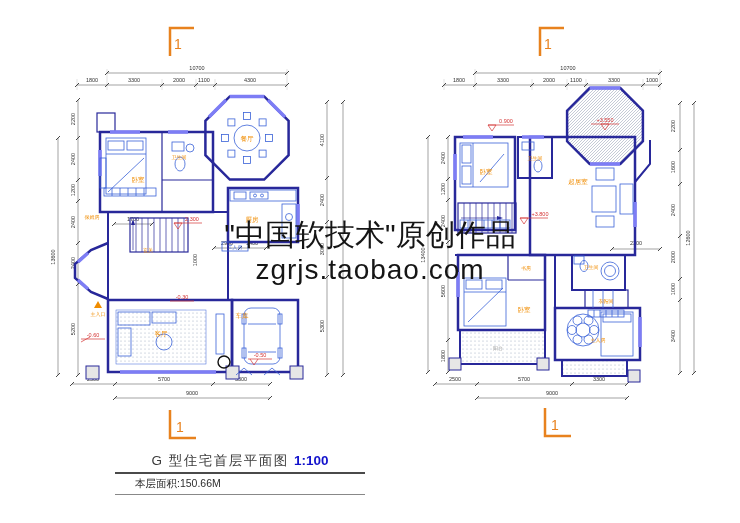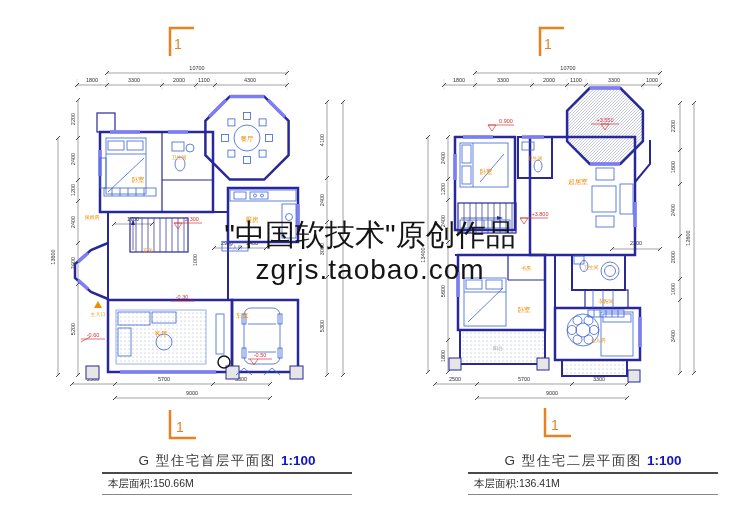--- a/index.html
+++ b/index.html
@@ -26,21 +26,21 @@
   .redline{stroke:#d43434;stroke-width:.7;fill:none}
   .orange{stroke:#e8821e;stroke-width:2.5;fill:none}
   .pillar{fill:#e6e6e6;stroke:#28289a;stroke-width:1}
   .wm{position:absolute;left:0;width:740px;text-align:center;color:#151515;z-index:20;white-space:nowrap}
   .wm1{top:215px;font-size:30px}
   .wm2{top:254px;font-size:28px;letter-spacing:1px}
   .tblock{position:absolute;top:452px;z-index:5}
   .ttitle{font-size:13.5px;color:#3a3a3a;letter-spacing:1.5px;text-align:center;white-space:nowrap}
   .ttitle .scale{color:#1212cc;font-weight:bold;letter-spacing:0}
   .trule{border-top:2px solid #4a4a4a;margin-top:2px}
-  .tarea{font-size:10.5px;color:#2e2e2e;margin:3px 0 0 6px;text-align:left}
+  .tarea{font-size:10.5px;color:#2e2e2e;margin:3px 0 0 20px;text-align:left}
   .trule2{border-top:1px solid #888;margin-top:3px}
 </style>
 </head>
 <body>
 
 <div class="canvas">
 
   <svg class="plan-svg" style="left:28px;top:12px" width="345" height="440" viewBox="0 0 345 440">
     <defs>
       <pattern id="dots" width="4" height="4" patternUnits="userSpaceOnUse">
@@ -365,33 +365,24 @@
       <path class="redline" d="M193,112 H221 M203,112 H211 L207,118 Z"></path>
       <text class="red" x="207" y="110">+3.550</text>
       <path class="redline" d="M122,206 H130 L126,212 Z M122,206 H150"></path>
       <text class="red" x="142" y="204">+3.800</text>
     </g>
   </svg>
 
   <div class="wm wm1">"中国软技术"原创作品</div>
   <div class="wm wm2">zgrjs.taobao.com</div>
 
-  <div class="tblock" style="left:102px;width:250px">
+  <div class="tblock" style="left:115px;width:250px">
     <div class="ttitle">
       <span>G 型住宅首层平面图</span>
       <span class="scale">1:100</span>
     </div>
     <div class="trule"></div>
     <div class="tarea">本层面积:150.66M</div>
     <div class="trule2"></div>
   </div>
 
-  <div class="tblock" style="left:468px;width:250px">
-    <div class="ttitle">
-      <span>G 型住宅二层平面图</span>
-      <span class="scale">1:100</span>
-    </div>
-    <div class="trule"></div>
-    <div class="tarea">本层面积:136.41M</div>
-    <div class="trule2"></div>
-  </div>
 
 </div>
 
 </body></html>

